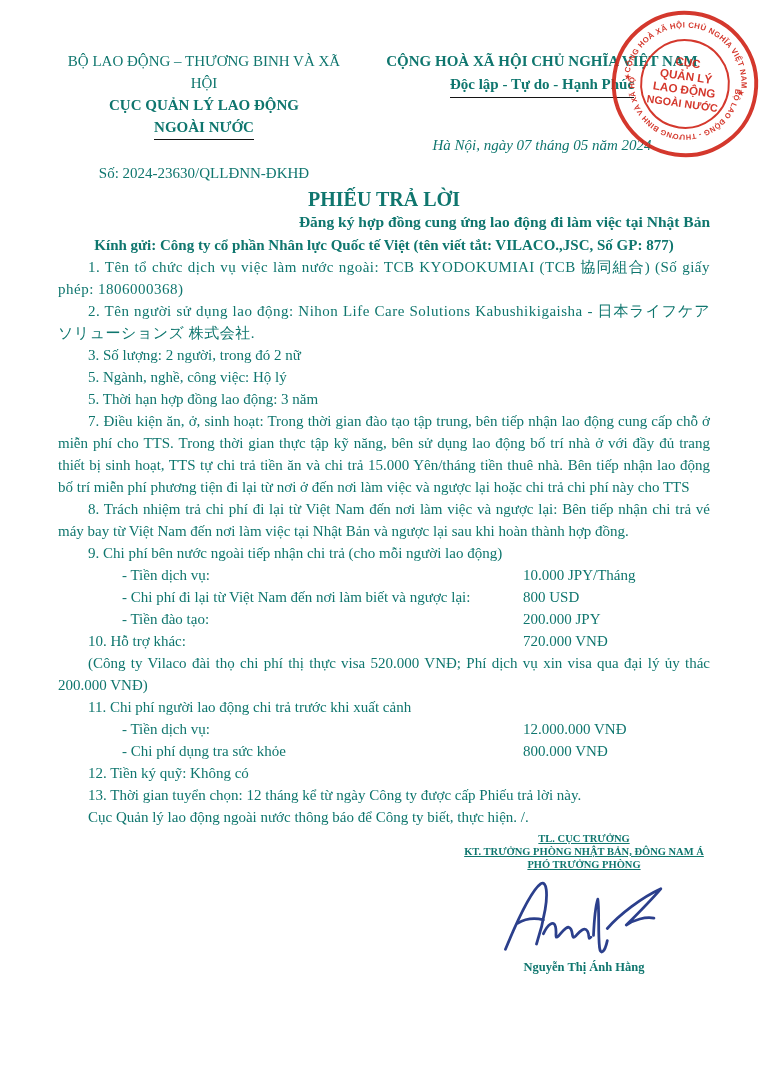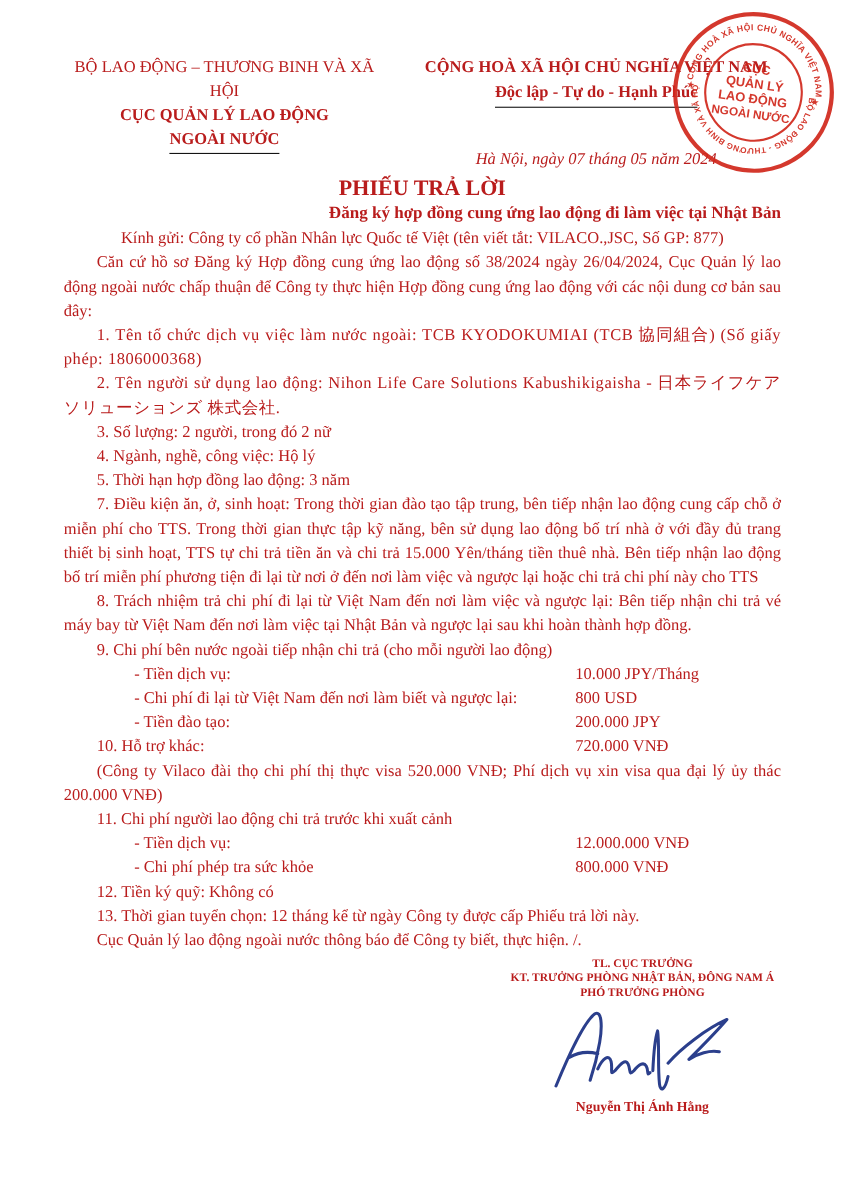--- a/index.html
+++ b/index.html
@@ -1,21 +1,21 @@
 <!DOCTYPE html>
 <html><head>
 <meta charset="utf-8">
 <style>
   html,body{margin:0;padding:0;background:#fff;}
   .page{
     position:relative;
     width:768px;height:1086px;
     background:#fff;
     font-family:"Liberation Serif","DejaVu Serif",serif;
-    color:#b91c1c;
+    color:#0f766e;
     overflow:hidden;
     box-sizing:border-box;
     padding:50px 58px 0 58px;
     font-size:15px;
   }
   
   .header{display:flex;justify-content:space-between;align-items:flex-start;}
   .hdr-left{width:292px;text-align:center;line-height:22px;}
   .hdr-right{width:336px;text-align:center;line-height:23px;}
   .b{font-weight:bold;}
@@ -25,46 +25,47 @@
   
   .stamp{
     position:absolute;left:607px;top:6px;width:156px;height:156px;
     transform:rotate(8deg);
     opacity:.92;
     pointer-events:none;
   }
   
   .title{margin-top:4px;text-align:center;font-weight:bold;font-size:20px;line-height:22px;}
   .subtitle{text-align:right;font-weight:bold;font-size:15.5px;line-height:22px;margin-top:1px;}
-  .salutation{text-align:center;line-height:22px;margin-top:1px;}
+  .salutation{text-align:center;line-height:22px;margin-top:1px;font-weight:bold;}
   
   .para{margin:0;line-height:22px;text-align:justify;text-indent:30px;}
   .jp{letter-spacing:.5px;}
   .fee-row{display:flex;line-height:22px;gap:23px;}
   .fee-row .lbl{width:422px;padding-left:64px;box-sizing:border-box;}
   .fee-row.l0 .lbl{padding-left:30px;}
   .fee-row .val{flex:1;margin-left:20px;}
   
   .sign-block{
     margin-top:4px;margin-left:auto;width:252px;text-align:center;
   }
-  .sign-block .s1{font-weight:bold;font-size:10.5px;line-height:13px;}
+  .sign-block .s1{font-weight:bold;font-size:10.5px;line-height:13px;text-decoration:underline;}
   .sign-scribble{margin:4px 0 0 0;}
   .signer{font-weight:bold;font-size:12.5px;line-height:16px;margin-top:-2px;}
 </style>
 </head>
 <body>
 
 <div class="page">
 
   <div class="header">
     <div class="hdr-left">
       <div>BỘ LAO ĐỘNG – THƯƠNG BINH VÀ XÃ HỘI</div>
       <div class="b">CỤC QUẢN LÝ LAO ĐỘNG</div>
       <div class="b"><span class="u-line">NGOÀI NƯỚC</span></div>
+      <div class="doc-number">Số: 2024-23630/QLLĐNN-ĐKHĐ</div>
     </div>
     <div class="hdr-right">
       <div class="b">CỘNG HOÀ XÃ HỘI CHỦ NGHĨA VIỆT NAM</div>
       <div class="b"><span class="u-line">Độc lập - Tự do - Hạnh Phúc</span></div>
       <div class="date-line">Hà Nội, ngày 07 tháng 05 năm 2024</div>
     </div>
   </div>
 
   <div class="stamp">
     <svg width="156" height="156" viewBox="0 0 160 160">
@@ -86,25 +87,24 @@
         <text x="80" y="90" font-size="12">LAO ĐỘNG</text>
         <text x="80" y="104" font-size="11">NGOÀI NƯỚC</text>
       </g>
     </svg>
   </div>
 
   <div class="title">PHIẾU TRẢ LỜI</div>
   <div class="subtitle">Đăng ký hợp đồng cung ứng lao động đi làm việc tại Nhật Bản</div>
   <div class="salutation">Kính gửi: Công ty cổ phần Nhân lực Quốc tế Việt (tên viết tắt: VILACO.,JSC, Số GP: 877)</div>
 
-  <p class="para">Căn cứ hồ sơ Đăng ký Hợp đồng cung ứng lao động số 38/2024 ngày 26/04/2024, Cục Quản lý lao động ngoài nước chấp thuận để Công ty thực hiện Hợp đồng cung ứng lao động với các nội dung cơ bản sau đây:</p>
   <p class="para jp">1. Tên tổ chức dịch vụ việc làm nước ngoài: TCB KYODOKUMIAI (TCB 協同組合) (Số giấy phép: 1806000368)</p>
   <p class="para jp">2. Tên người sử dụng lao động: Nihon Life Care Solutions Kabushikigaisha - 日本ライフケアソリューションズ 株式会社.</p>
   <p class="para">3. Số lượng: 2 người, trong đó 2 nữ</p>
-  <p class="para">4. Ngành, nghề, công việc: Hộ lý</p>
+  <p class="para">5. Ngành, nghề, công việc: Hộ lý</p>
   <p class="para">5. Thời hạn hợp đồng lao động: 3 năm</p>
   <p class="para">7. Điều kiện ăn, ở, sinh hoạt: Trong thời gian đào tạo tập trung, bên tiếp nhận lao động cung cấp chỗ ở miễn phí cho TTS. Trong thời gian thực tập kỹ năng, bên sử dụng lao động bố trí nhà ở với đầy đủ trang thiết bị sinh hoạt, TTS tự chi trả tiền ăn và chi trả 15.000 Yên/tháng tiền thuê nhà. Bên tiếp nhận lao động bố trí miễn phí phương tiện đi lại từ nơi ở đến nơi làm việc và ngược lại hoặc chi trả chi phí này cho TTS</p>
   <p class="para">8. Trách nhiệm trả chi phí đi lại từ Việt Nam đến nơi làm việc và ngược lại: Bên tiếp nhận chi trả vé máy bay từ Việt Nam đến nơi làm việc tại Nhật Bản và ngược lại sau khi hoàn thành hợp đồng.</p>
   <p class="para">9. Chi phí bên nước ngoài tiếp nhận chi trả (cho mỗi người lao động)</p>
 
   <div class="fee-row">
     <span class="lbl">- Tiền dịch vụ:</span>
     <span class="val">10.000 JPY/Tháng</span>
   </div>
   <div class="fee-row">
@@ -121,21 +121,21 @@
   </div>
 
   <p class="para">(Công ty Vilaco đài thọ chi phí thị thực visa 520.000 VNĐ; Phí dịch vụ xin visa qua đại lý ủy thác 200.000 VNĐ)</p>
   <p class="para">11. Chi phí người lao động chi trả trước khi xuất cảnh</p>
 
   <div class="fee-row">
     <span class="lbl">- Tiền dịch vụ:</span>
     <span class="val">12.000.000 VNĐ</span>
   </div>
   <div class="fee-row">
-    <span class="lbl">- Chi phí phép tra sức khỏe</span>
+    <span class="lbl">- Chi phí dụng tra sức khỏe</span>
     <span class="val">800.000 VNĐ</span>
   </div>
 
   <p class="para">12. Tiền ký quỹ: Không có</p>
   <p class="para">13. Thời gian tuyển chọn: 12 tháng kể từ ngày Công ty được cấp Phiếu trả lời này.</p>
   <p class="para">Cục Quản lý lao động ngoài nước thông báo để Công ty biết, thực hiện. /.</p>
 
   <div class="sign-block">
     <div class="s1">TL. CỤC TRƯỞNG</div>
     <div class="s1">KT. TRƯỞNG PHÒNG NHẬT BẢN, ĐÔNG NAM Á</div>

